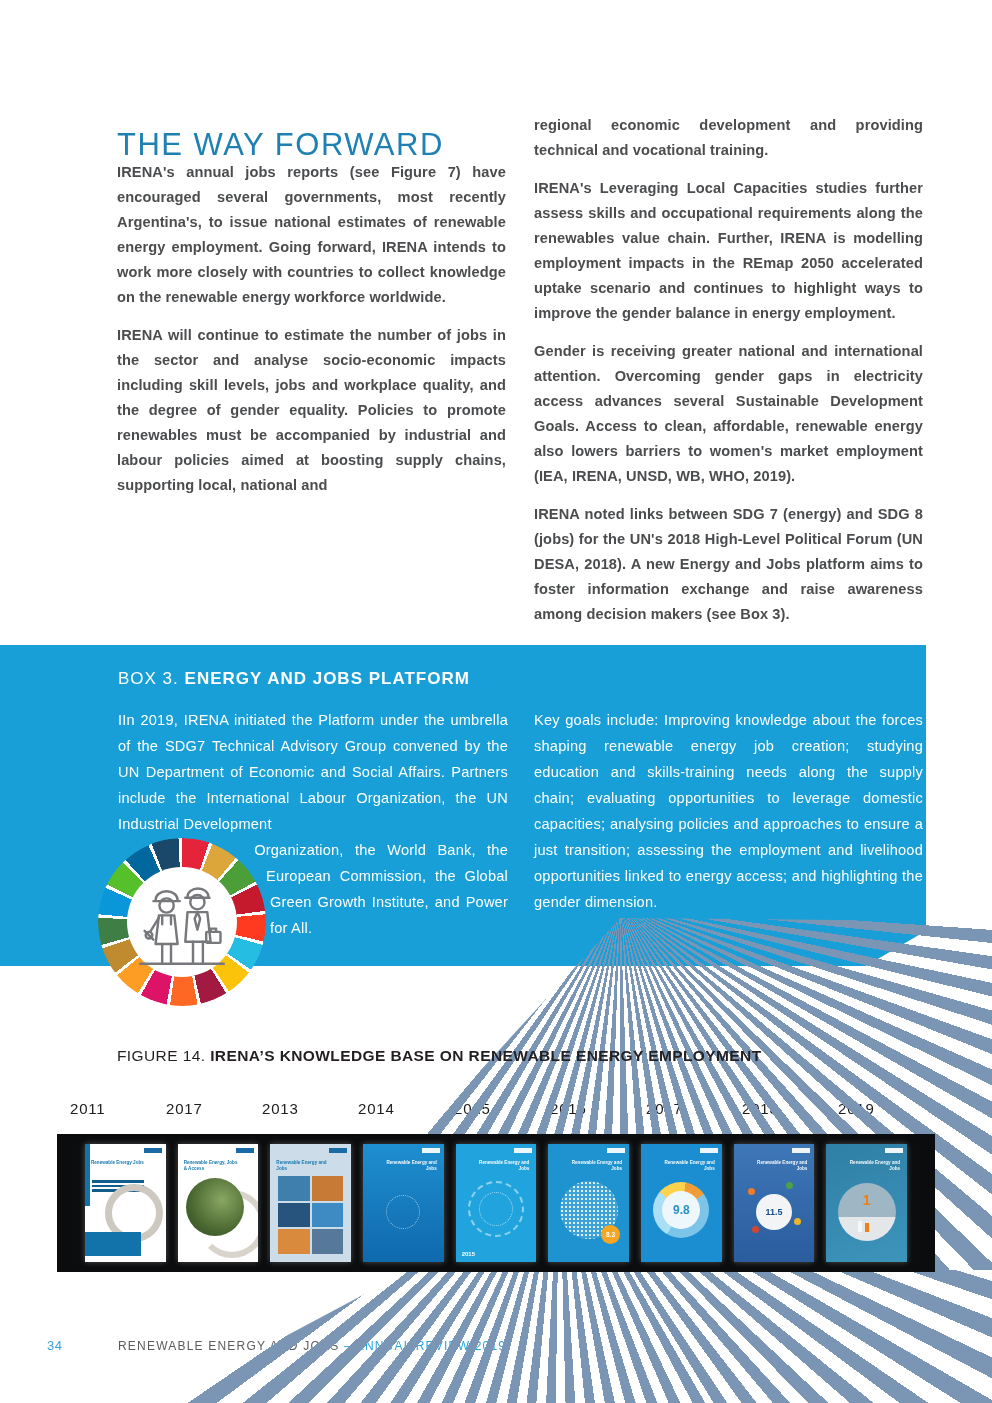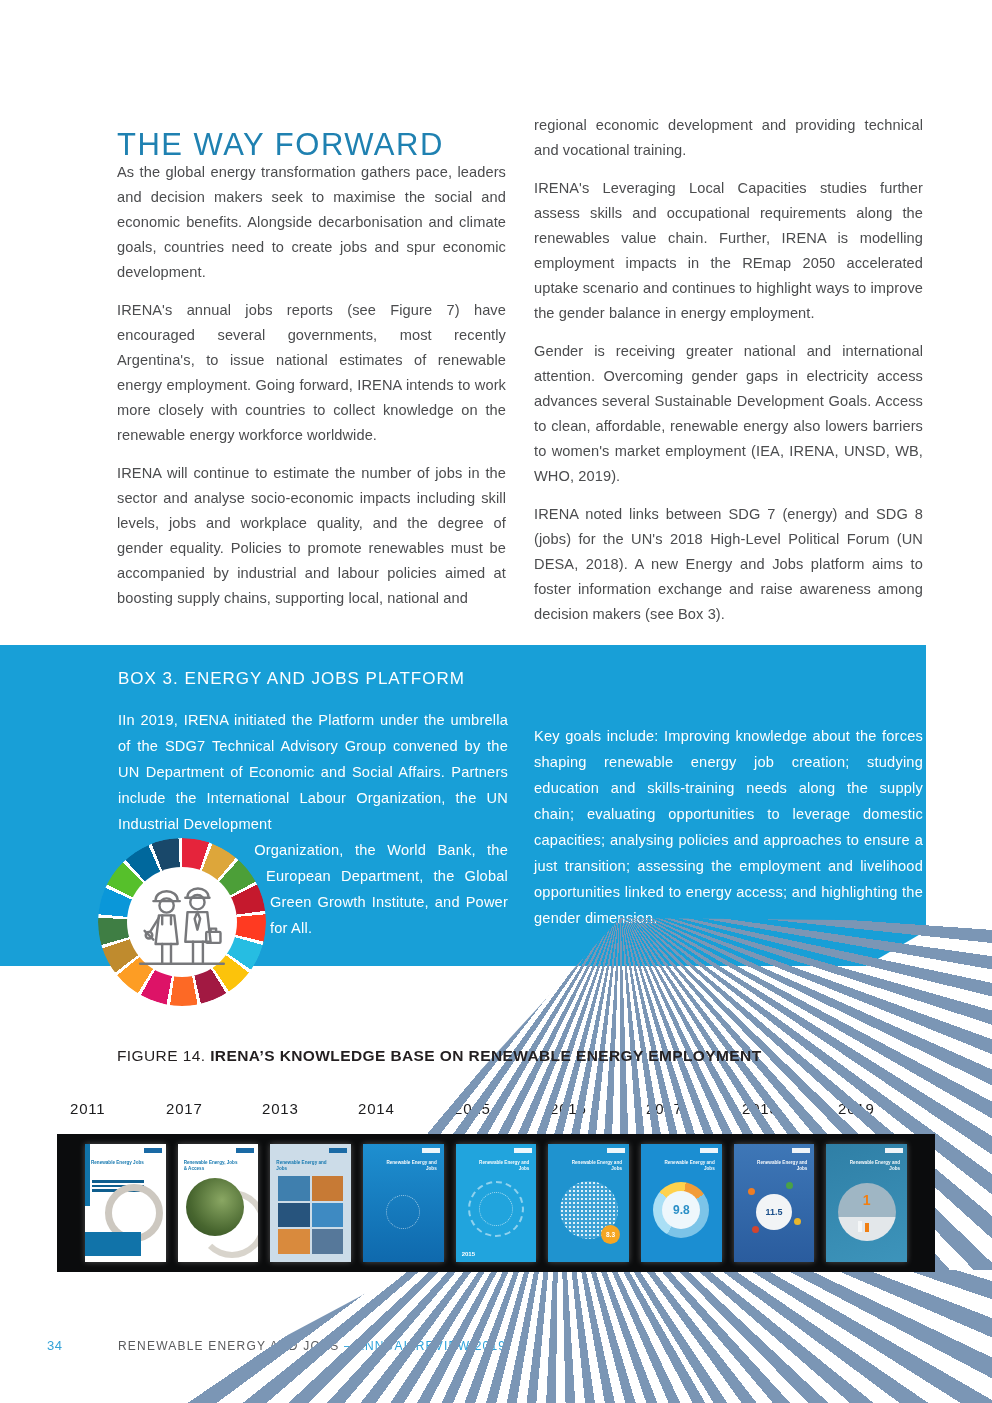--- a/index.html
+++ b/index.html
@@ -5,36 +5,36 @@
   html,body{margin:0;padding:0;}
   body{
     width:992px;height:1403px;position:relative;overflow:hidden;background:#ffffff;
     font-family:"Liberation Sans", sans-serif;color:#4b4c4e;
   }
   
   .page-title{
     position:absolute;left:117px;top:106px;z-index:5;
     font-size:31px;font-weight:400;letter-spacing:1.5px;color:#1f81b1;
   }
-  .col{position:absolute;width:389px;z-index:5;font-size:14.6px;line-height:25px;letter-spacing:.1px;}
+  .col{position:absolute;width:389px;z-index:5;font-size:14.6px;line-height:25px;letter-spacing:.1px;font-weight:bold;}
   .col p{margin:0 0 13px 0;text-align:justify;}
   .col-left{left:117px;top:160px;}
   .col-right{left:534px;top:113px;}
   
   .box3{
     position:absolute;left:0;top:645px;width:926px;height:321px;background:#189fd7;z-index:1;
     clip-path:polygon(0 0,100% 0,100% 89%,93.5% 100%,0 100%);
   }
   .box3-heading{position:absolute;left:118px;top:24px;color:#ffffff;font-size:17px;letter-spacing:1px;}
   .box3-heading .b-label{font-weight:400;}
-  .box3-heading .b-title{font-weight:400;}
+  .box3-heading .b-title{font-weight:700;}
   .b-col{position:absolute;top:62px;color:#ffffff;font-size:14.6px;line-height:26px;letter-spacing:.2px;}
   .b-col p{margin:0;text-align:justify;}
   .b-left{left:118px;width:390px;}
-  .b-right{left:534px;width:389px;margin-top:16px;}
+  .b-right{left:534px;width:389px;}
   .wheel-float{float:left;width:154px;height:112px;shape-outside:circle(100px at 52px 80px);}
   
   .sdg-wheel{position:absolute;left:98px;top:838px;width:168px;height:168px;z-index:3;}
   .sdg-ring{
     position:absolute;inset:0;border-radius:50%;
     background:conic-gradient(
       #E5243B 0deg 18.8deg,#fff 18.8deg 21.2deg,
       #DDA63A 21.2deg 40deg,#fff 40deg 42.4deg,
       #4C9F38 42.4deg 61.2deg,#fff 61.2deg 63.5deg,
       #C5192D 63.5deg 82.3deg,#fff 82.3deg 84.7deg,
@@ -148,39 +148,38 @@
   .footer-text{position:absolute;left:118px;top:1px;}
   .footer-text .ft-dark{color:#5a5b5d;}
   .footer-text .ft-blue{color:#2ba3dc;}
 </style>
 </head>
 <body>
 
 <h1 class="page-title">THE WAY FORWARD</h1>
 
 <div class="col col-left">
-  <p>As the global energy transformation gathers pace, leaders and decision makers seek to maximise the social and economic benefits. Alongside decarbonisation and climate goals, countries need to create jobs and spur economic development.</p>
   <p>IRENA's annual jobs reports (see Figure 7) have encouraged several governments, most recently Argentina's, to issue national estimates of renewable energy employment. Going forward, IRENA intends to work more closely with countries to collect knowledge on the renewable energy workforce worldwide.</p>
   <p>IRENA will continue to estimate the number of jobs in the sector and analyse socio-economic impacts including skill levels, jobs and workplace quality, and the degree of gender equality. Policies to promote renewables must be accompanied by industrial and labour policies aimed at boosting supply chains, supporting local, national and</p>
 </div>
 <div class="col col-right">
   <p>regional economic development and providing technical and vocational training.</p>
   <p>IRENA's Leveraging Local Capacities studies further assess skills and occupational requirements along the renewables value chain. Further, IRENA is modelling employment impacts in the REmap 2050 accelerated uptake scenario and continues to highlight ways to improve the gender balance in energy employment.</p>
   <p>Gender is receiving greater national and international attention. Overcoming gender gaps in electricity access advances several Sustainable Development Goals. Access to clean, affordable, renewable energy also lowers barriers to women's market employment (IEA, IRENA, UNSD, WB, WHO, 2019).</p>
   <p>IRENA noted links between SDG 7 (energy) and SDG 8 (jobs) for the UN's 2018 High-Level Political Forum (UN DESA, 2018). A new Energy and Jobs platform aims to foster information exchange and raise awareness among decision makers (see Box 3).</p>
 </div>
 
 <div class="box3">
   <div class="box3-heading">
     <span class="b-label">BOX 3.</span>
     <span class="b-title">ENERGY AND JOBS PLATFORM</span>
   </div>
   <div class="b-col b-left">
     <p>IIn 2019, IRENA initiated the Platform under the umbrella of the SDG7 Technical Advisory Group convened by the UN Department of Economic and Social Affairs. Partners include the International Labour Organization, the UN Industrial Development</p>
-    <p><span class="wheel-float"></span><span>Organization, the World Bank, the European Department, the Global Green Growth Institute, and Power for All.</span></p>
+    <p><span class="wheel-float"></span><span>Organization, the World Bank, the European Commission, the Global Green Growth Institute, and Power for All.</span></p>
   </div>
   <div class="b-col b-right">
     <p>Key goals include: Improving knowledge about the forces shaping renewable energy job creation; studying education and skills-training needs along the supply chain; evaluating opportunities to leverage domestic capacities; analysing policies and approaches to ensure a just transition; assessing the employment and livelihood opportunities linked to energy access; and highlighting the gender dimension.</p>
   </div>
 </div>
 
 <div class="sdg-wheel">
   <div class="sdg-ring"></div>
   <div class="sdg-center">
     <svg viewBox="0 0 100 100" fill="none" stroke="#77787b" stroke-width="2.2" stroke-linecap="round" stroke-linejoin="round">

